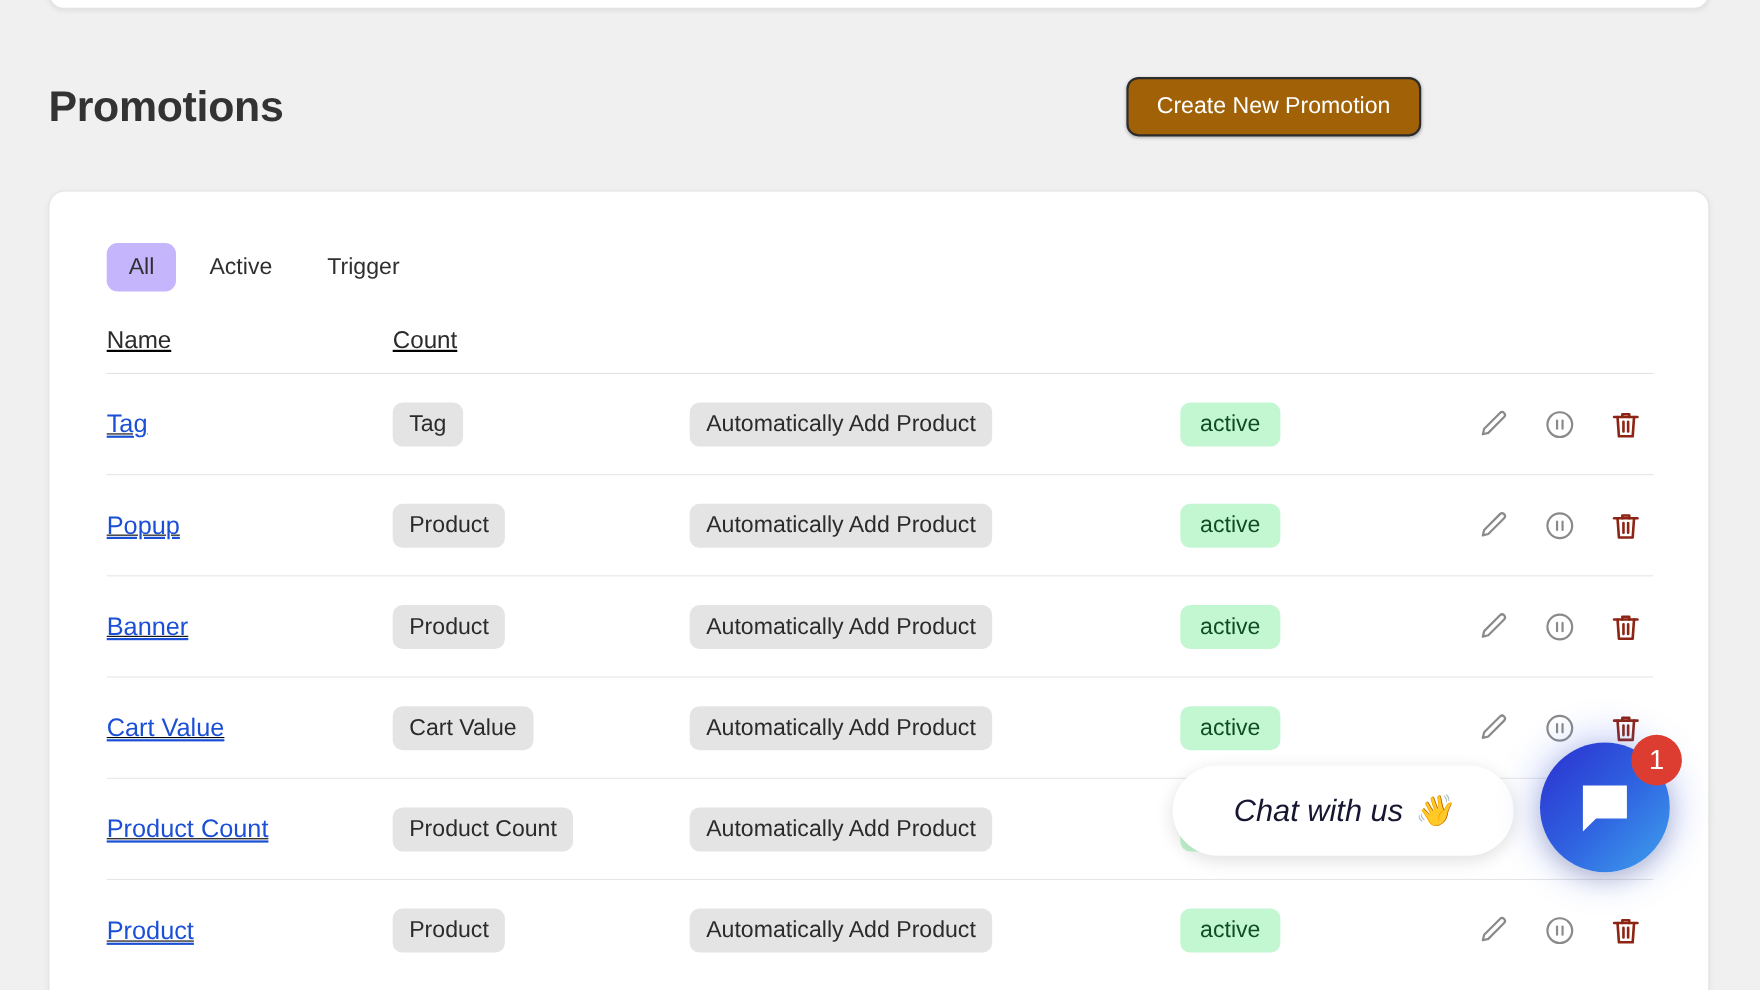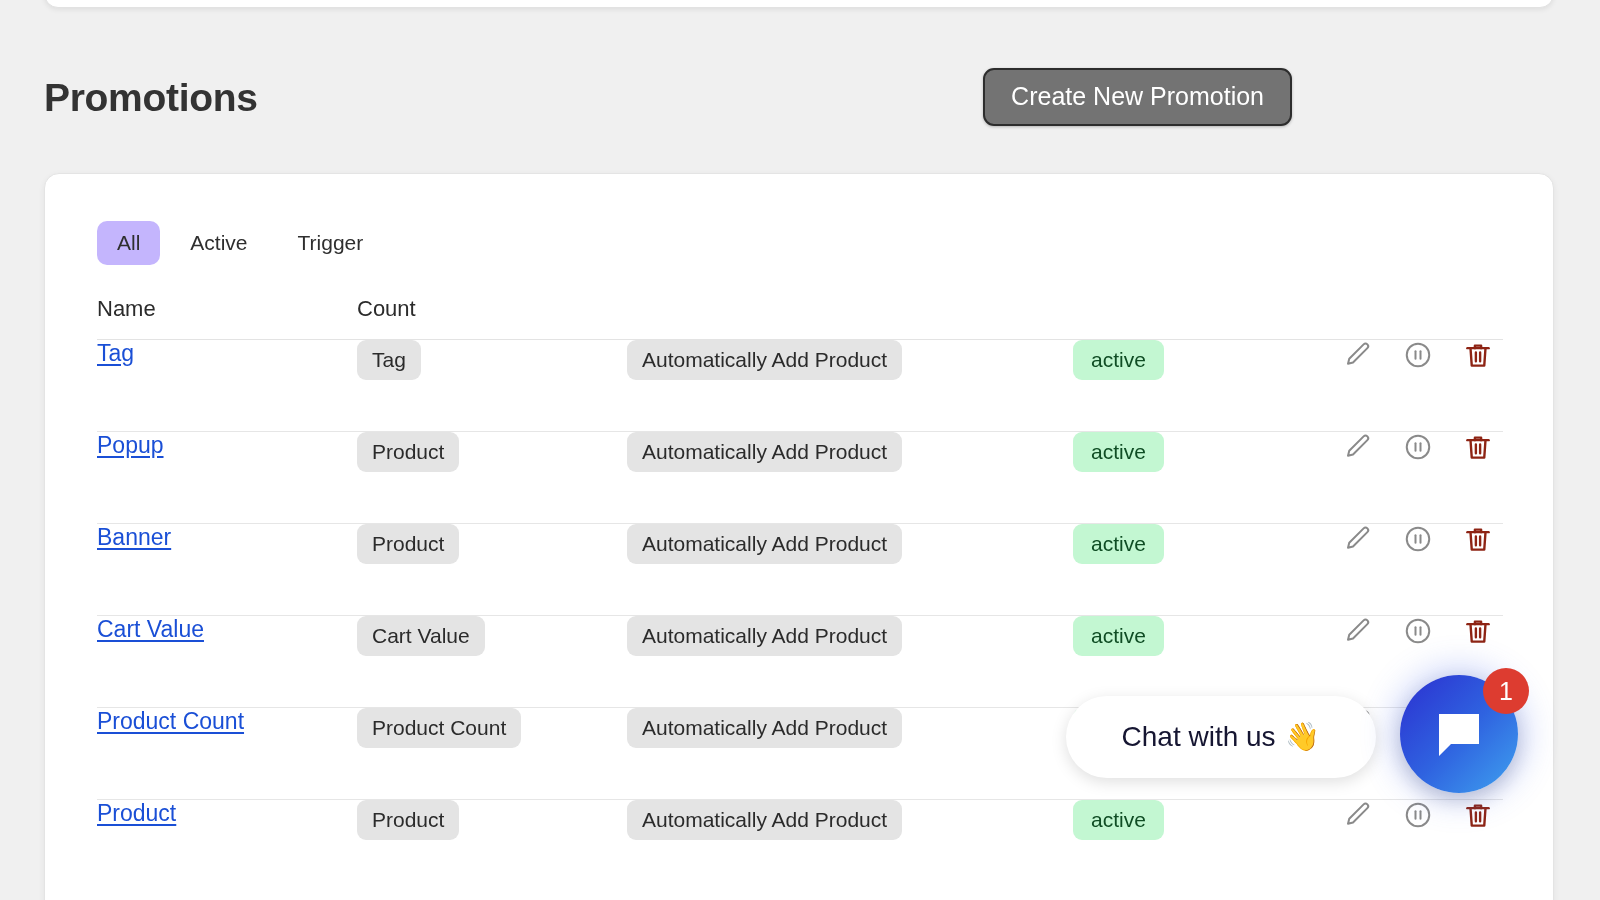--- a/index.html
+++ b/index.html
@@ -45,24 +45,24 @@
 
   .page-title {
     font-size: 39px;
     font-weight: bold;
     color: #333333;
     letter-spacing: -0.3px;
     line-height: 1;
   }
 
   .create-btn {
-    background: #737373;
+    background: #a16207;
     color: #ffffff;
     font-family: "Liberation Sans", sans-serif;
-    font-size: 25px;
+    font-size: 21px;
     font-weight: normal;
     padding: 14px 26px 15px 26px;
     border: 2px solid #2d2d2d;
     border-radius: 11px;
     cursor: pointer;
     line-height: 1;
     box-shadow: 0 1px 3px rgba(0,0,0,0.25);
     white-space: nowrap;
   }
 
@@ -104,20 +104,21 @@
   }
 
   .tab.selected { background: #c4b5fd; }
 
   
   .table {
     position: absolute;
     left: 52px;
     top: 104px;
     width: 1406px;
+    text-decoration: underline;
   }
 
   .thead {
     display: flex;
     align-items: center;
     height: 62px;
     border-bottom: 1px solid #e3e3e3;
   }
 
   .th {
@@ -128,21 +129,21 @@
   }
 
   .col-name    { width: 260px; flex: 0 0 260px; }
   .col-trigger { width: 270px; flex: 0 0 270px; }
   .col-action  { width: 446px; flex: 0 0 446px; }
   .col-status  { width: 270px; flex: 0 0 270px; }
   .col-actions { flex: 1 1 auto; display: flex; align-items: center; justify-content: flex-end; gap: 30px; padding-right: 30px; }
 
   .trow {
     display: flex;
-    align-items: flex-start;
+    align-items: center;
     height: 92px;
     border-bottom: 1px solid #e6e6e6;
   }
   .trow:last-child { border-bottom: none; }
 
   .name-link {
     font-size: 23px;
     color: #1a4fd6;
     text-decoration: underline;
     text-underline-offset: 3px;
@@ -193,20 +194,21 @@
     width: 310px;
     height: 82px;
     background: #ffffff;
     border-radius: 42px;
     box-shadow: 0 4px 16px rgba(0,0,0,0.13);
     display: flex;
     align-items: center;
     justify-content: center;
     gap: 10px;
     z-index: 40;
+    font-style: italic;
   }
 
   .chat-tooltip-text {
     font-size: 28px;
     color: #161632;
     line-height: 1;
     white-space: nowrap;
   }
   .chat-tooltip-emoji { font-size: 28px; line-height: 1; }
 

